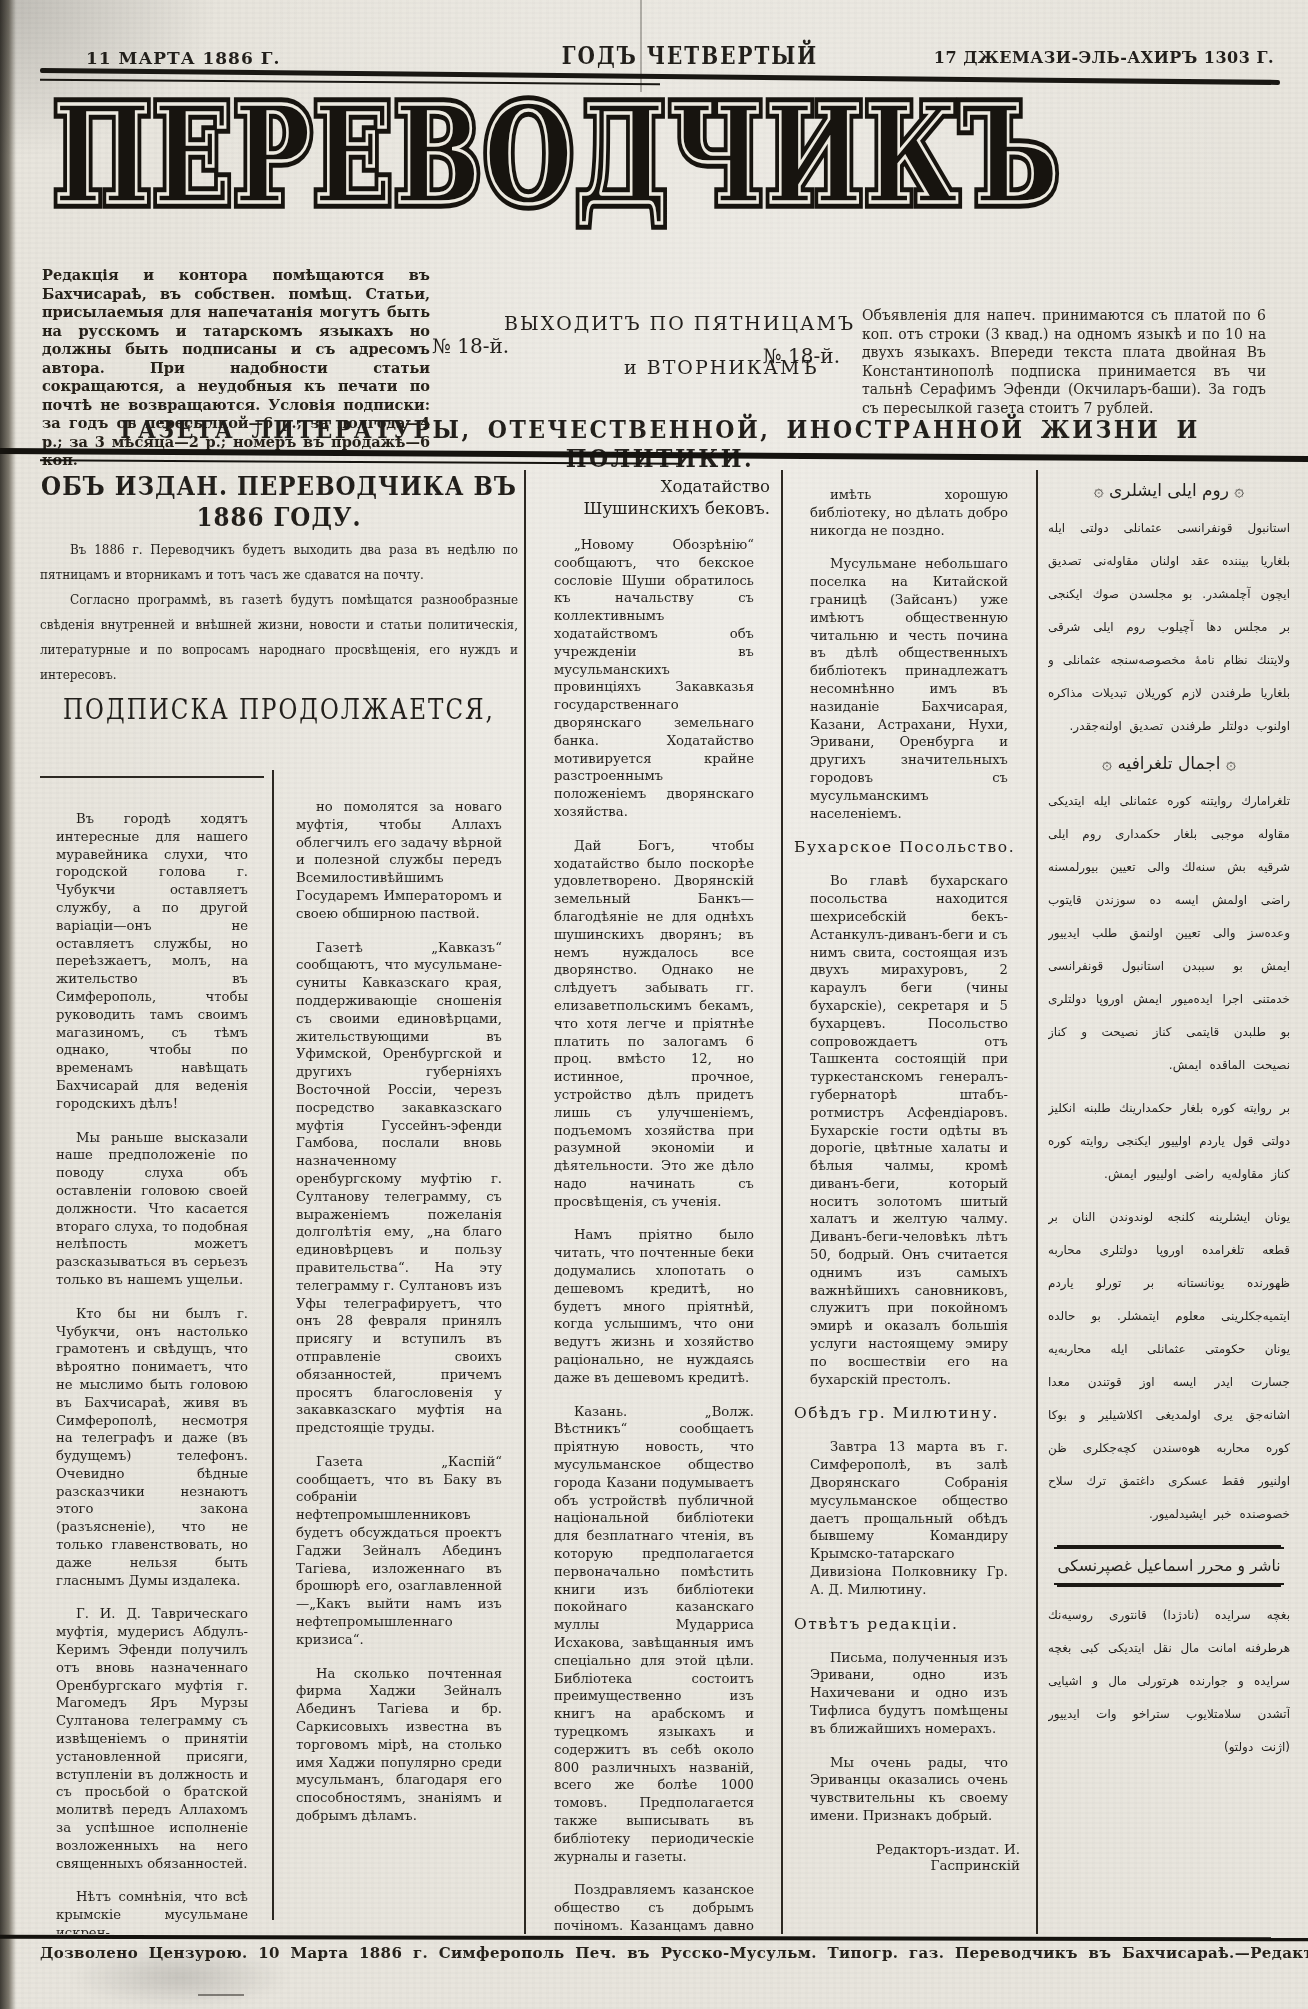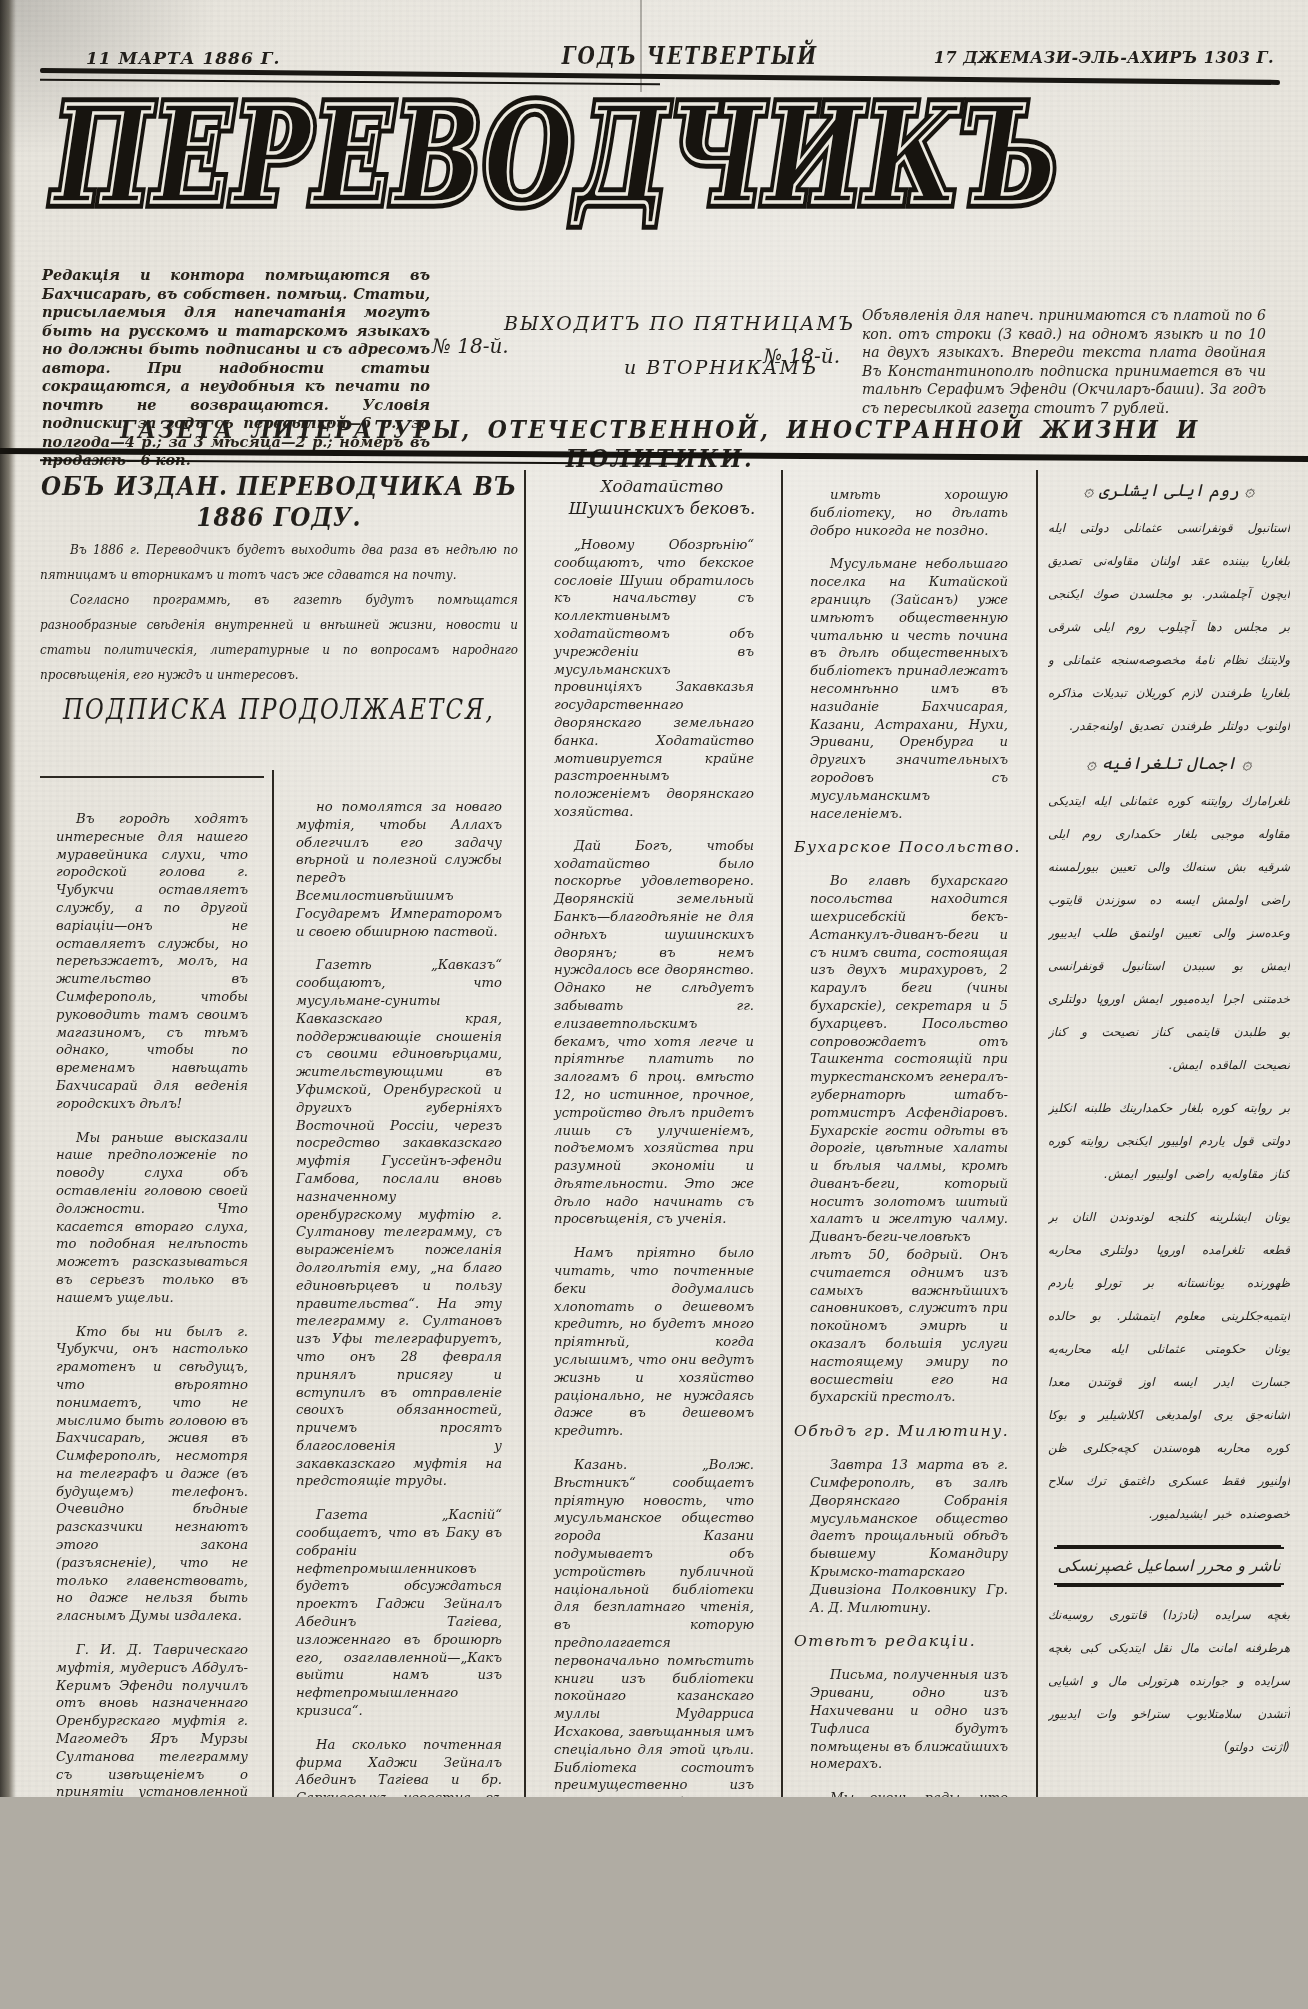--- a/index.html
+++ b/index.html
@@ -1,25 +1,24 @@
 <!DOCTYPE html>
 <html><head>
 <meta charset="utf-8">
 <style>
   html,body{margin:0;padding:0;background:#b0aca3;}
   .page{
-    position:relative;width:1308px;height:1797px;overflow:hidden;
+    position:relative;width:1308px;height:2009px;overflow:hidden;
     background:
       radial-gradient(ellipse at 55% 35%, rgba(255,255,255,.35), rgba(0,0,0,0) 60%),
       repeating-linear-gradient(0deg, rgba(0,0,0,.015) 0 2px, rgba(0,0,0,0) 2px 5px),
       repeating-linear-gradient(90deg, rgba(0,0,0,.012) 0 3px, rgba(0,0,0,0) 3px 7px),
       #e8e5dd;
     font-family:"DejaVu Serif", "Liberation Serif", serif;
     color:#221f1b;
-    font-style:italic;
   }
   .binding{position:absolute;left:0;top:0;width:16px;height:100%;
     background:linear-gradient(90deg,#3d3a34,#7d786d 55%,rgba(125,120,109,0));}
   .corner-shade{position:absolute;left:0;top:0;width:220px;height:160px;
     background:radial-gradient(ellipse at 0% 0%, rgba(0,0,0,.18), rgba(0,0,0,0) 70%);}
   .smudge{position:absolute;left:70px;top:1945px;width:220px;height:64px;border-radius:50%;
     background:radial-gradient(ellipse, rgba(40,40,40,.18), rgba(0,0,0,0) 70%);filter:blur(4px);}
   .scratch{position:absolute;left:640px;top:0;width:2px;height:92px;background:rgba(60,58,52,.35);}
 
   
@@ -67,21 +66,21 @@
   .intro-title{text-align:center;font-size:23px;font-weight:bold;letter-spacing:1px;transform:scaleY(1.15);margin:4px 0 10px 0;}
   .intro p{margin:0;text-align:justify;text-indent:30px;font-size:12px;line-height:25px;}
   .intro-sub{text-align:center;font-size:23px;letter-spacing:2px;transform:scaleY(1.25);margin:8px 0 6px 0;}
 
   .subcols{display:flex;height:1150px;}
   .subcol-a{width:224px;border-top:2px solid #2c2822;padding-top:16px;margin-top:6px;}
   .subcol-div{width:2px;background:#2c2822;margin:0 6px 0 8px;}
   .subcol-b{flex:1;padding-top:6px;margin-top:6px;}
   .coltext p{margin:16px;text-align:justify;text-indent:20px;font-size:13.2px;line-height:17.8px;}
   .coltext p.gap{margin-top:9px;}
-  .col-title{text-align:center;font-size:16.5px;line-height:22px;margin:6px 0 8px 16px;}
+  .col-title{text-align:right;font-size:16.5px;line-height:22px;margin:6px 0 8px 16px;}
   .sec-head{text-align:left;font-size:15.5px;letter-spacing:1.5px;margin:14px 0 9px 0;}
   .signature{text-align:right;font-size:13.5px;padding-right:4px;}
 
   
   .col4 .ar-head{text-align:center;font-size:17px;margin:10px 0 12px 0;letter-spacing:0;}
   .col4 p.ar{margin:0 0 10px 0;text-align:justify;font-size:12px;line-height:33px;word-spacing:4px;}
   .pub-block{margin:16px 6px 14px 6px;border-top:2px solid #1c1914;border-bottom:2px solid #1c1914;
     box-shadow:0 -5px 0 -3px #1c1914, 0 5px 0 -3px #1c1914;
     text-align:center;font-size:15.5px;padding:8px 0;}
 

